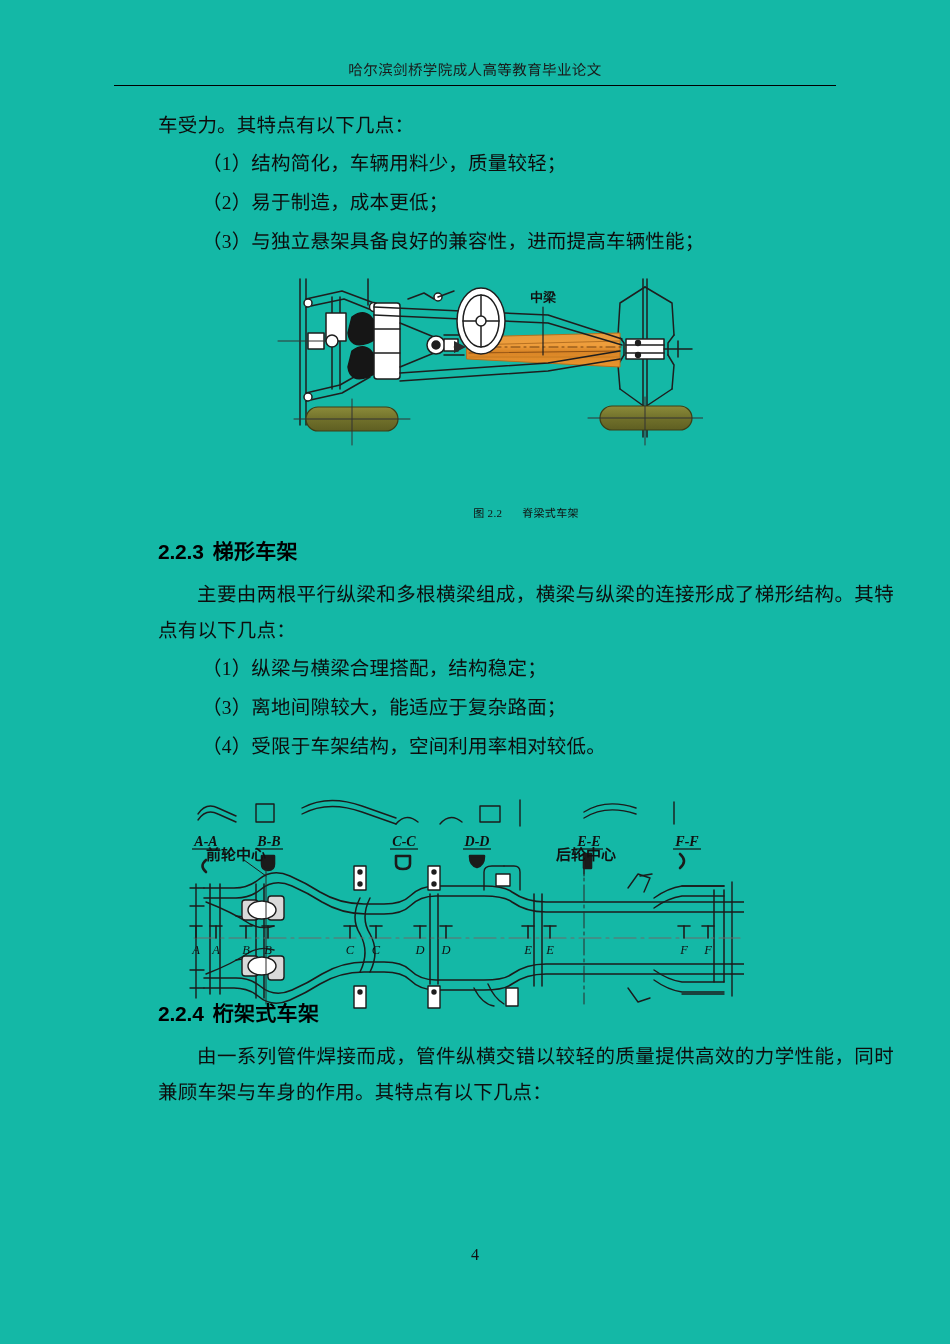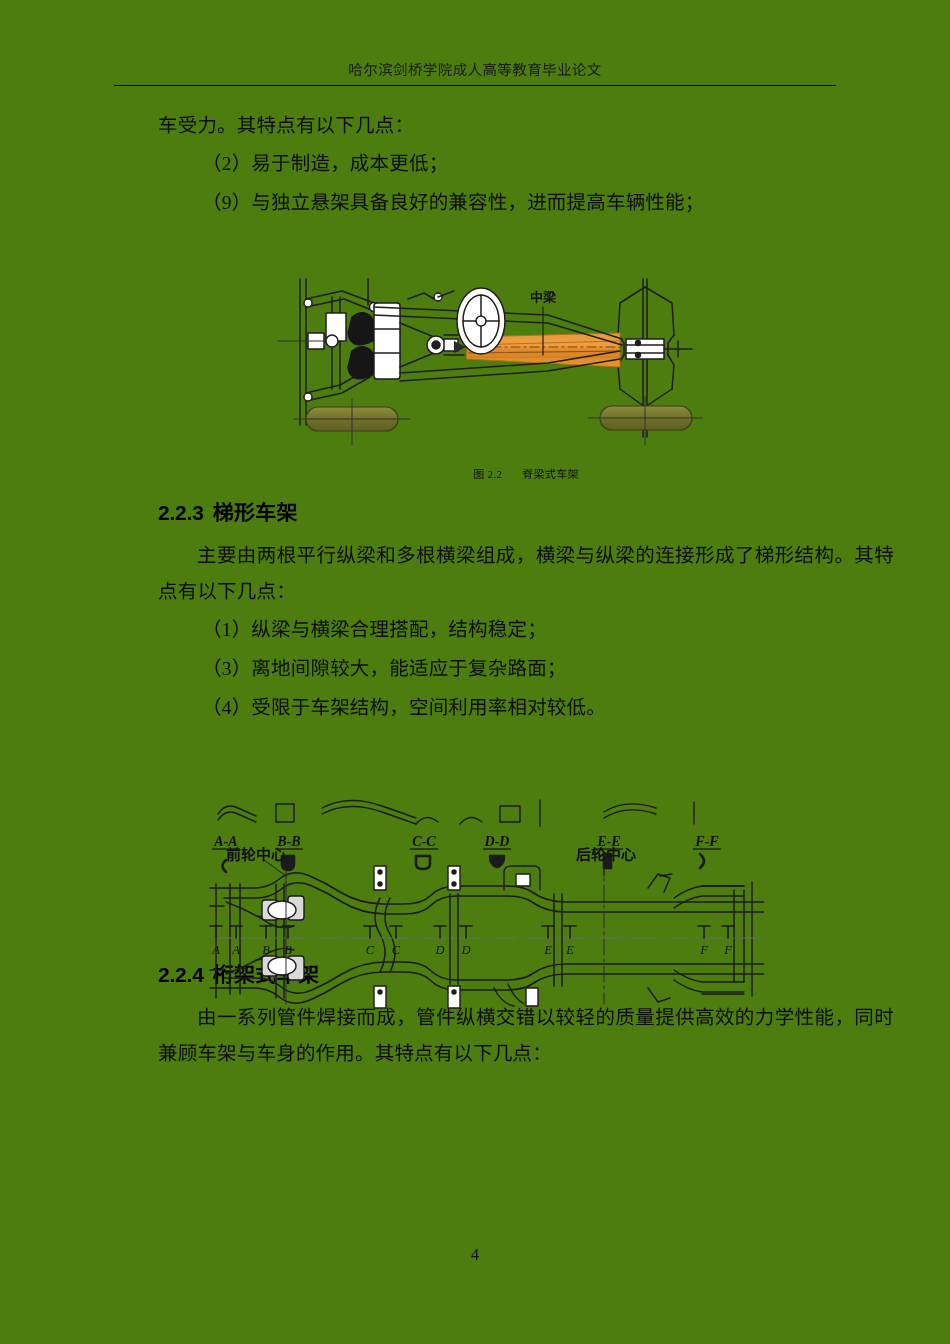--- a/index.html
+++ b/index.html
@@ -8,21 +8,21 @@
     background: #ffffff;
   }
   body {
     font-family: "Liberation Serif", "DejaVu Serif", serif;
     color: #000000;
   }
   .page {
     position: relative;
     width: 950px;
     height: 1344px;
-    background: #4d7c0f;
+    background: #14b8a6;
     overflow: hidden;
     box-sizing: border-box;
   }
 
   
   .header {
     position: absolute;
     left: 114px;
     top: 62px;
     width: 722px;
@@ -106,43 +106,44 @@
     left: 248px;
     top: 277px;
     width: 455px;
     height: 205px;
   }
   .fig22 svg { display: block; width: 100%; height: 100%; }
 
   
   .fig23 {
     position: absolute;
-    left: 204px;
+    left: 184px;
     top: 798px;
     width: 560px;
     height: 215px;
   }
   .fig23 svg { display: block; width: 100%; height: 100%; }
 </style>
 </head>
 <body>
 
 <div class="page">
 
   <div class="header">
     <div class="header-title">哈尔滨剑桥学院成人高等教育毕业论文</div>
     <div class="header-rule"></div>
   </div>
 
   <div class="content">
 
     <p class="para">车受力。其特点有以下几点：</p>
 
+    <p class="list-item">（1）结构简化，车辆用料少，质量较轻；</p>
     <p class="list-item">（2）易于制造，成本更低；</p>
-    <p class="list-item">（9）与独立悬架具备良好的兼容性，进而提高车辆性能；</p>
+    <p class="list-item">（3）与独立悬架具备良好的兼容性，进而提高车辆性能；</p>
 
     <div style="height:243px"></div>
 
     <div class="fig-caption">
       <span>图 2.2</span><span class="cap-sep"></span><span>脊梁式车架</span>
     </div>
 
     <div style="height:20px"></div>
 
     <h3 class="section-heading">

